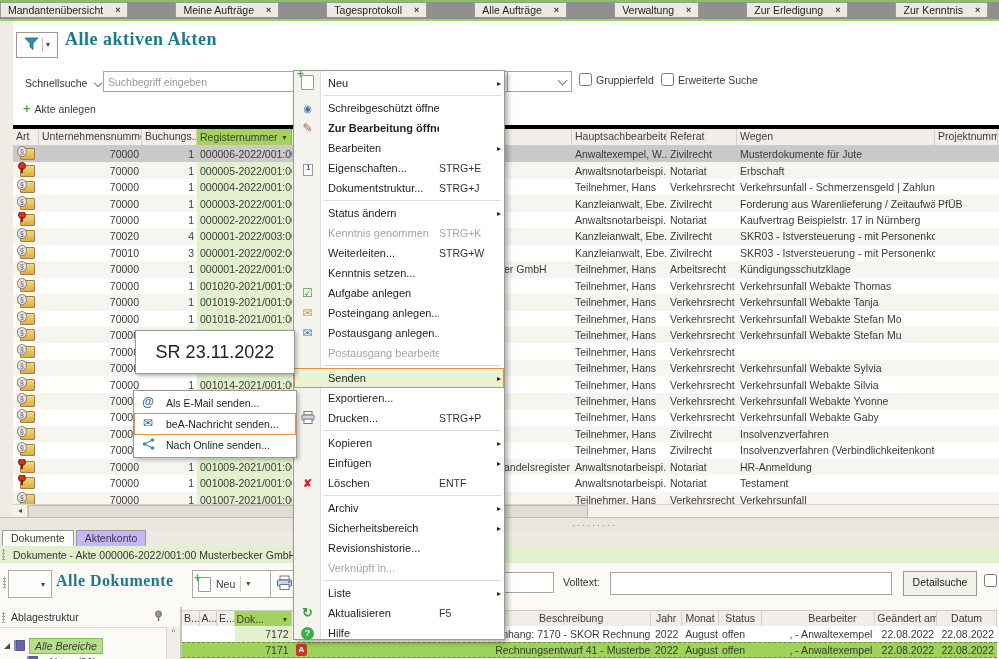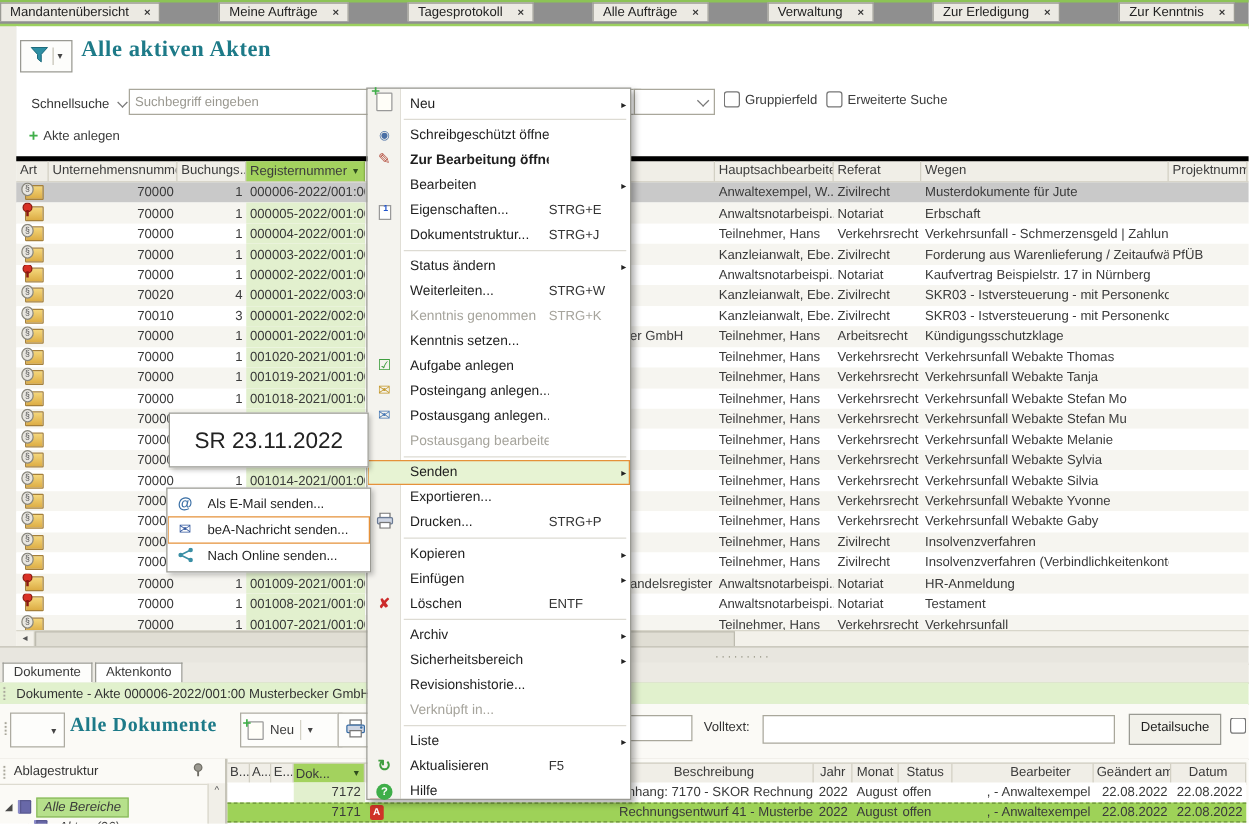--- a/index.html
+++ b/index.html
@@ -68,21 +68,21 @@
     border:1px solid #8a887e;border-radius:50%;font-size:7px;line-height:9px;color:#555;text-align:center;}
   .fold.flag::before{content:"";width:6px;height:6px;background:#d83025;border:1px solid #8a1a12;border-radius:50%;left:-3px;top:-4px;}
   .fold.flag::after{content:"";position:absolute;left:0;top:2px;width:2px;height:5px;background:#8a1a12;}
   
   #hscroll{position:absolute;left:0;top:483px;width:986px;height:13px;background:#f3f1ea;border-top:1px solid #d8d6ca;display:flex;}
   .hs-btn{width:14px;text-align:center;font-size:8px;color:#555;line-height:12px;border-right:1px solid #d0cec2;cursor:pointer;}
   .hs-thumb{width:560px;background:#e0ded4;border:1px solid #bdbbaf;box-sizing:border-box;cursor:pointer;}
 
   
   #btabs{position:absolute;left:0;top:530px;width:999px;height:16px;background:#eceae3;border-bottom:1px solid #c9c7bb;display:flex;padding-left:2px;}
-  .btab{padding:1px 8px 0;border:1px solid #9a9a93;border-bottom:none;background:#ffffff;margin-right:2px;cursor:pointer;white-space:nowrap;}
+  .btab{padding:1px 8px 0;border:1px solid #9a9a93;border-bottom:none;background:#c4b5fd;margin-right:2px;cursor:pointer;white-space:nowrap;}
   .btab.active{background:#fdfdfb;font-weight:normal;border-bottom:1px solid #fdfdfb;}
   #infobar{position:absolute;left:0;top:546px;width:999px;height:17px;background:#e1f1cd;border-bottom:1px solid #c3ddA4;
     display:flex;align-items:center;}
   #infobar .txt{margin-left:6px;white-space:nowrap;overflow:hidden;color:#333;}
   .grip{width:3px;height:11px;margin:0 2px 0 2px;background-image:radial-gradient(circle,#a8a69a 1px,transparent 1.2px);background-size:3px 3px;flex:none;}
   #btoolbar{position:absolute;left:0;top:563px;width:999px;height:44px;background:#fbfaf6;border-bottom:1px solid #c9c7bb;}
   .tb-drop{position:absolute;left:8px;top:7px;width:36px;height:26px;background:#fdfdfb;border:1px solid #adaba1;
     display:flex;align-items:center;justify-content:flex-end;padding-right:6px;cursor:pointer;font-size:8px;color:#444;}
   .tb-title{position:absolute;left:56px;top:9px;font-family:"Liberation Serif",serif;font-weight:bold;font-size:16px;color:#1d7a88;letter-spacing:.5px;}
   .tb-new{position:absolute;left:192px;top:7px;width:70px;height:26px;background:#fdfdfb;border:1px solid #adaba1;
@@ -415,21 +415,20 @@
           <div class="grow">
             <div class="cell c0">
               <span class="fold"></span>
             </div>
             <div class="cell c1">70000</div>
             <div class="cell c2">1</div>
             <div class="cell c3"></div>
             <div class="cell c4"></div>
             <div class="cell c5">Teilnehmer, Hans</div>
             <div class="cell c6">Verkehrsrecht</div>
-            <div class="cell c7">Verkehrsunfall Webakte Melanie</div>
             <div class="cell c8"></div>
           </div>
           <div class="grow alt">
             <div class="cell c0">
               <span class="fold"></span>
             </div>
             <div class="cell c1">70000</div>
             <div class="cell c2">1</div>
             <div class="cell c3"></div>
             <div class="cell c4"></div>
@@ -711,30 +710,30 @@
         <span class="mi-short">STRG+J</span>
         <span class="mi-arrow"></span>
       </div>
       <div class="menu-sep"></div>
       <div class="menu-item">
         <span class="mi-icon"></span>
         <span class="mi-label">Status ändern</span>
         <span class="mi-short"></span>
         <span class="mi-arrow">▸</span>
       </div>
+      <div class="menu-item disabled">
+        <span class="mi-icon"></span>
+        <span class="mi-label">Kenntnis genommen</span>
+        <span class="mi-short">STRG+K</span>
+        <span class="mi-arrow"></span>
+      </div>
       <div class="menu-item">
         <span class="mi-icon"></span>
         <span class="mi-label">Weiterleiten...</span>
         <span class="mi-short">STRG+W</span>
-        <span class="mi-arrow"></span>
-      </div>
-      <div class="menu-item disabled">
-        <span class="mi-icon"></span>
-        <span class="mi-label">Kenntnis genommen</span>
-        <span class="mi-short">STRG+K</span>
         <span class="mi-arrow"></span>
       </div>
       <div class="menu-item">
         <span class="mi-icon"></span>
         <span class="mi-label">Kenntnis setzen...</span>
         <span class="mi-short"></span>
         <span class="mi-arrow"></span>
       </div>
       <div class="menu-item">
         <span class="mi-icon"><span class="icx task">☑</span></span>

